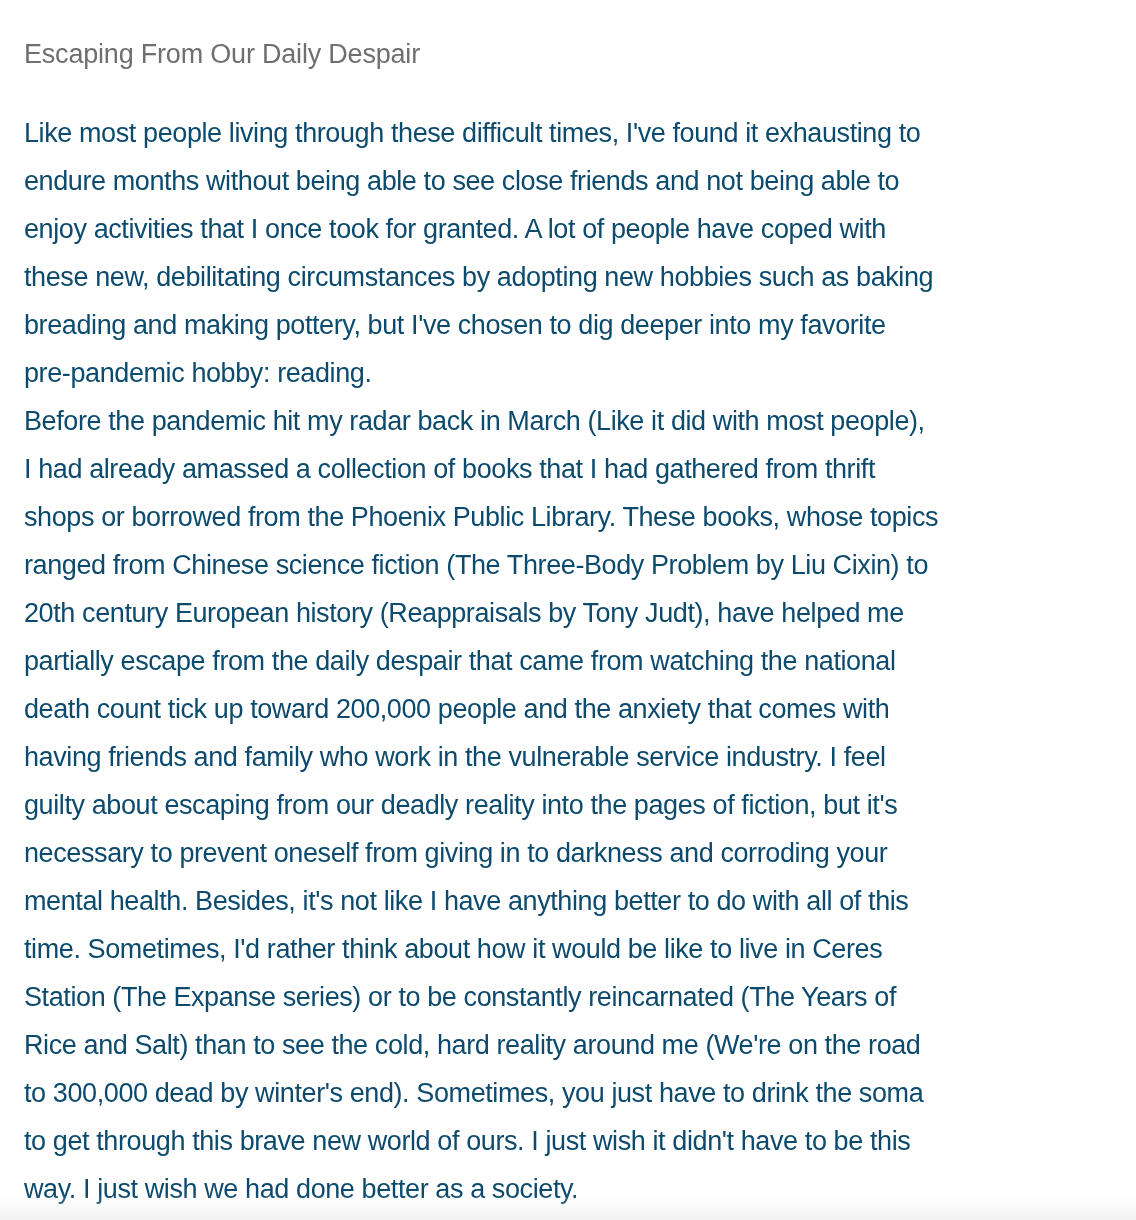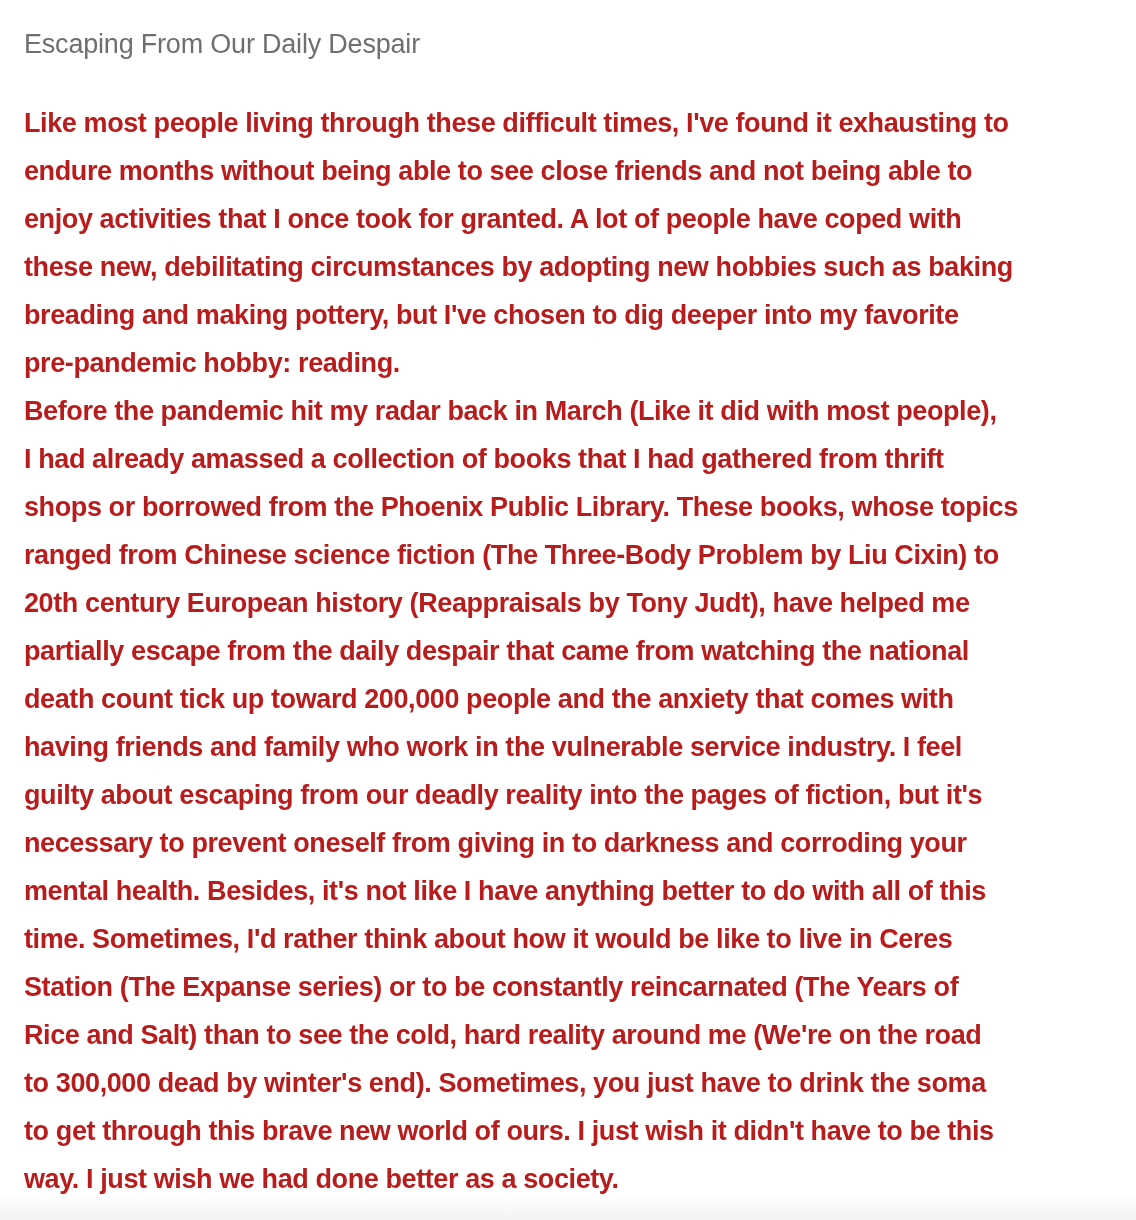--- a/index.html
+++ b/index.html
@@ -9,39 +9,40 @@
     background: #ffffff;
   }
   body {
     width: 1136px;
     height: 1220px;
     position: relative;
     overflow: hidden;
     font-family: "Liberation Sans", sans-serif;
   }
   .document {
-    padding: 20px 24px 0 24px;
+    padding: 12px 24px 0 24px;
     color: #757575;
+    margin-top: 18px;
   }
   .doc-title {
     font-size: 27px;
     font-weight: 400;
     line-height: 48px;
     letter-spacing: -0.2px;
     margin: 0 0 31px 0;
     color: #6f6f6f;
   }
   .doc-paragraph {
     font-size: 27px;
-    font-weight: 700;
+    font-weight: 400;
     line-height: 48px;
     letter-spacing: -0.4px;
     margin: 0;
     white-space: pre-line; 
-    color: #b91c1c;
+    color: #0c4a6e;
   }
   .page-bottom-fade {
     position: absolute;
     left: 0;
     right: 0;
     bottom: 0;
     height: 26px;
     background: linear-gradient(to bottom, rgba(240,240,240,0) 0%, rgba(234,234,234,0.55) 100%);
     pointer-events: none;
   }

